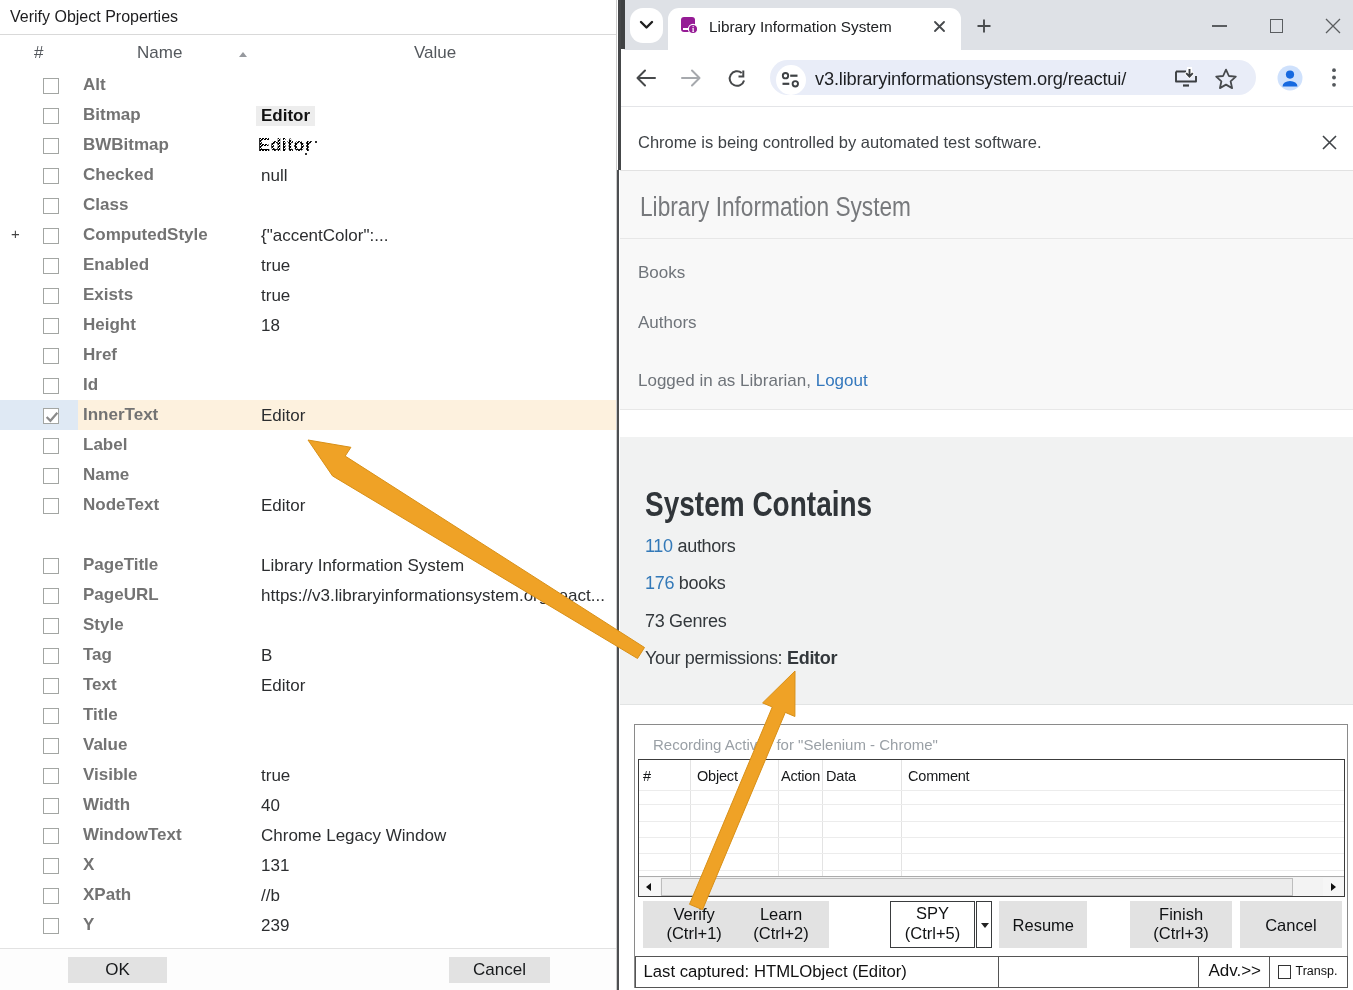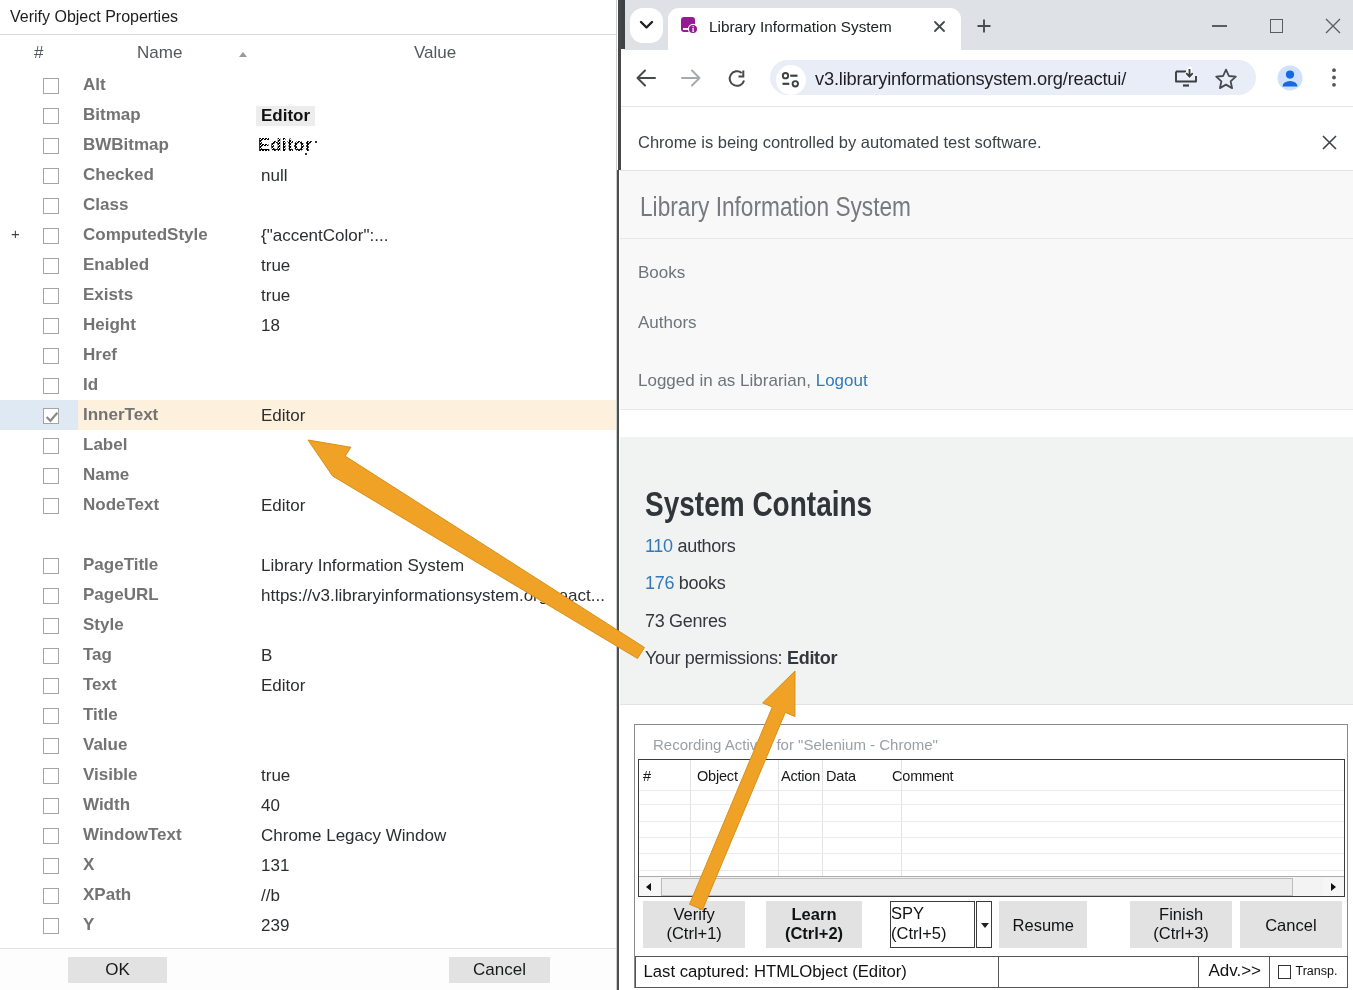--- a/index.html
+++ b/index.html
@@ -66,21 +66,21 @@
 #hsb { position:absolute; left:0px; top:116px; width:705px; height:20px; background:#f3f3f3; border-top:1px solid #ababab; }
 .sbtn { position:absolute; top:1px; width:21px; height:18px; background:#f6f6f6; }
 #sbthumb { position:absolute; left:22px; top:1px; width:632px; height:18px; background:#ececec; border:1px solid #bdbdbd; }
 .tri-l { position:absolute; left:7px; top:5px; width:0; height:0; border-top:4.5px solid transparent; border-bottom:4.5px solid transparent; border-right:5.5px solid #111; }
 .tri-r { position:absolute; left:8px; top:5px; width:0; height:0; border-top:4.5px solid transparent; border-bottom:4.5px solid transparent; border-left:5.5px solid #111; }
 
 .recbtn { position:absolute; top:901px; height:47px; background:#e2e2e2; text-align:center;
   font-size:16.5px; color:#101214; line-height:19.5px; padding-top:3.5px; }
 .recbtn.single { line-height:40px; padding-top:3.5px; }
 #spybtn { position:absolute; left:890px; top:901px; width:85px; height:47px; background:#fff;
-  border:1.6px solid #3a3c3e; font-size:16.5px; color:#101214; line-height:19.5px; padding-top:2px; }
+  border:1.6px solid #3a3c3e; text-align:center; font-size:16.5px; color:#101214; line-height:19.5px; padding-top:2px; }
 #spydrop { position:absolute; left:976px; top:901px; width:16px; height:47px; background:#fff; border:1px solid #3a3c3e; }
 #spydrop:after { content:""; position:absolute; left:3.5px; top:21px; width:0; height:0;
   border-left:4px solid transparent; border-right:4px solid transparent; border-top:5px solid #222; }
 
 #status { position:absolute; left:634.5px; top:956px; width:713px; height:31.5px; background:#fff; border:1px solid #555; }
 .scell { position:absolute; top:0; height:29.5px; border-right:1px solid #555; }
 #status-text { position:absolute; left:8px; top:5px; font-size:16.7px; color:#111; }
 #adv { position:absolute; right:8px; top:4px; font-size:17px; color:#111; }
 #transp-cb { position:absolute; left:7px; top:8px; width:13.5px; height:13.5px; border:1px solid #333; background:#fff; }
 #transp-lbl { position:absolute; left:25px; top:7px; font-size:12.5px; color:#111; }
@@ -344,39 +344,39 @@
 <div id="rec-title">Recording Activity for "Selenium - Chrome"</div>
 <div id="rec-table">
   <div class="rcol" style="left:51px;"></div>
   <div class="rcol" style="left:139px;"></div>
   <div class="rcol" style="left:183px;"></div>
   <div class="rcol" style="left:262px;"></div>
   <div class="rhdr" style="left:4px;">#</div>
   <div class="rhdr" style="left:58px;">Object</div>
   <div class="rhdr" style="left:142px;">Action</div>
   <div class="rhdr" style="left:187px;">Data</div>
-  <div class="rhdr" style="left:253px;">Comment</div>
+  <div class="rhdr" style="left:269px;">Comment</div>
   <div class="rrow" style="top:30px;"></div>
   <div class="rrow" style="top:44.3px;"></div>
   <div class="rrow" style="top:60.6px;"></div>
   <div class="rrow" style="top:76.9px;"></div>
   <div class="rrow" style="top:93.2px;"></div>
   <div class="rrow" style="top:109.5px;"></div>
   <div id="hsb">
     <div class="sbtn" style="left:0;">
         <div class="tri-l"></div>
       </div>
     <div id="sbthumb"></div>
     <div class="sbtn" style="right:0;">
         <div class="tri-r"></div>
       </div>
   </div>
 </div>
 <div class="recbtn" style="left:643.4px;width:101.5px;">Verify<br>(Ctrl+1)</div>
-<div class="recbtn" style="left:766px;width:96px;font-weight:bold;">Learn<br>(Ctrl+2)</div>
+<div class="recbtn" style="left:733px;width:96px;">Learn<br>(Ctrl+2)</div>
 <div id="spybtn">SPY<br>(Ctrl+5)</div>
 <div id="spydrop"></div>
 <div class="recbtn single" style="left:999.3px;width:88px;">Resume</div>
 <div class="recbtn" style="left:1130.3px;width:101.6px;">Finish<br>(Ctrl+3)</div>
 <div class="recbtn single" style="left:1239.9px;width:102px;">Cancel</div>
 <div id="status">
   <div class="scell" style="left:0;width:363px;">
       <div id="status-text">Last captured: HTMLObject (Editor)</div>
     </div>
   <div class="scell" style="left:363.5px;width:200px;"></div>

